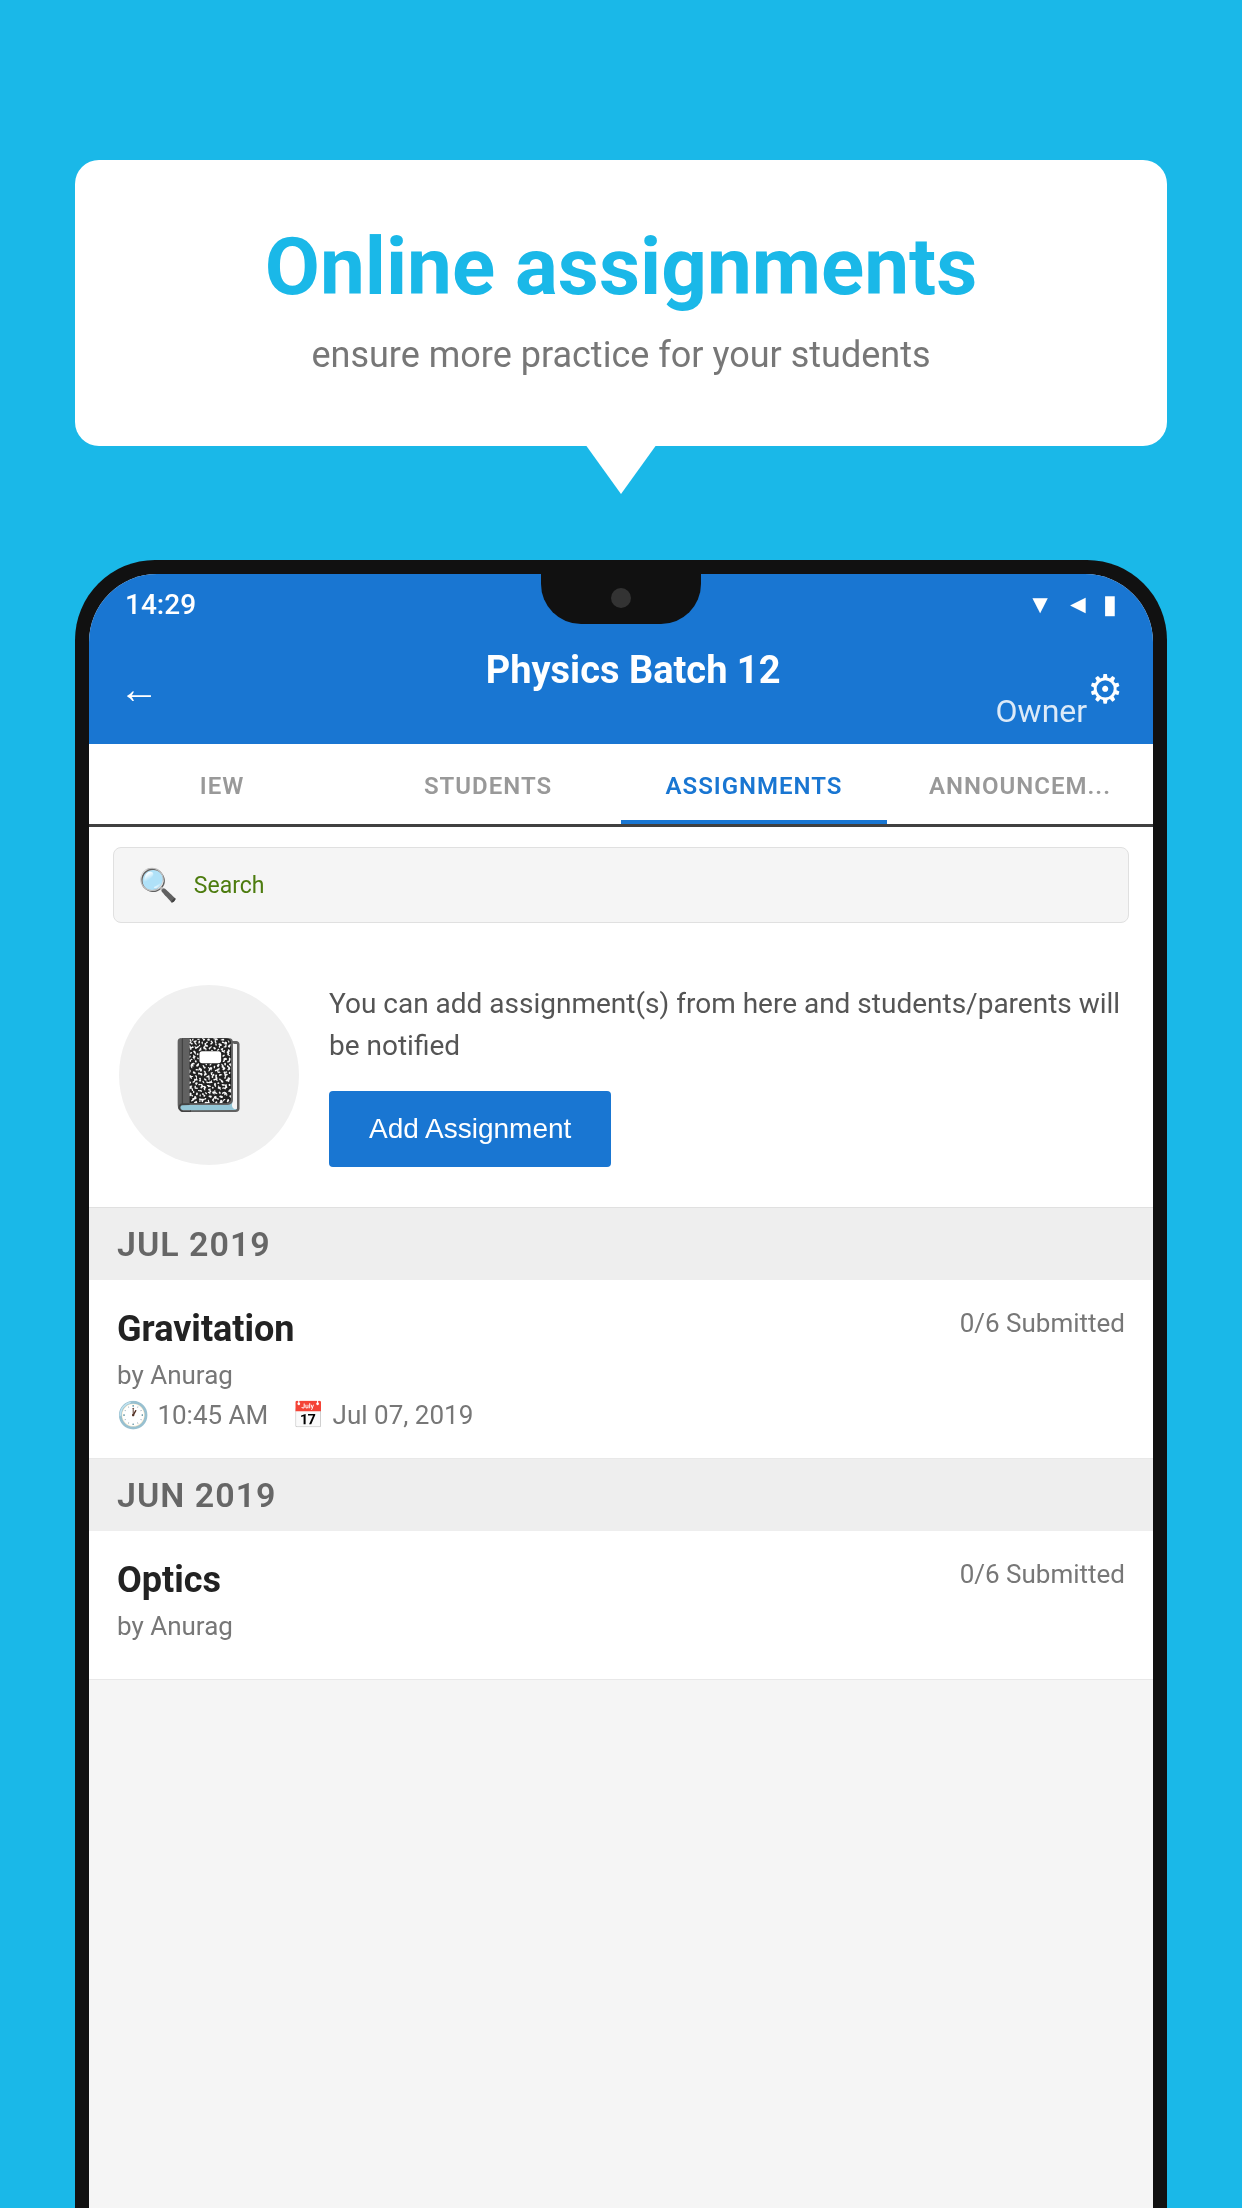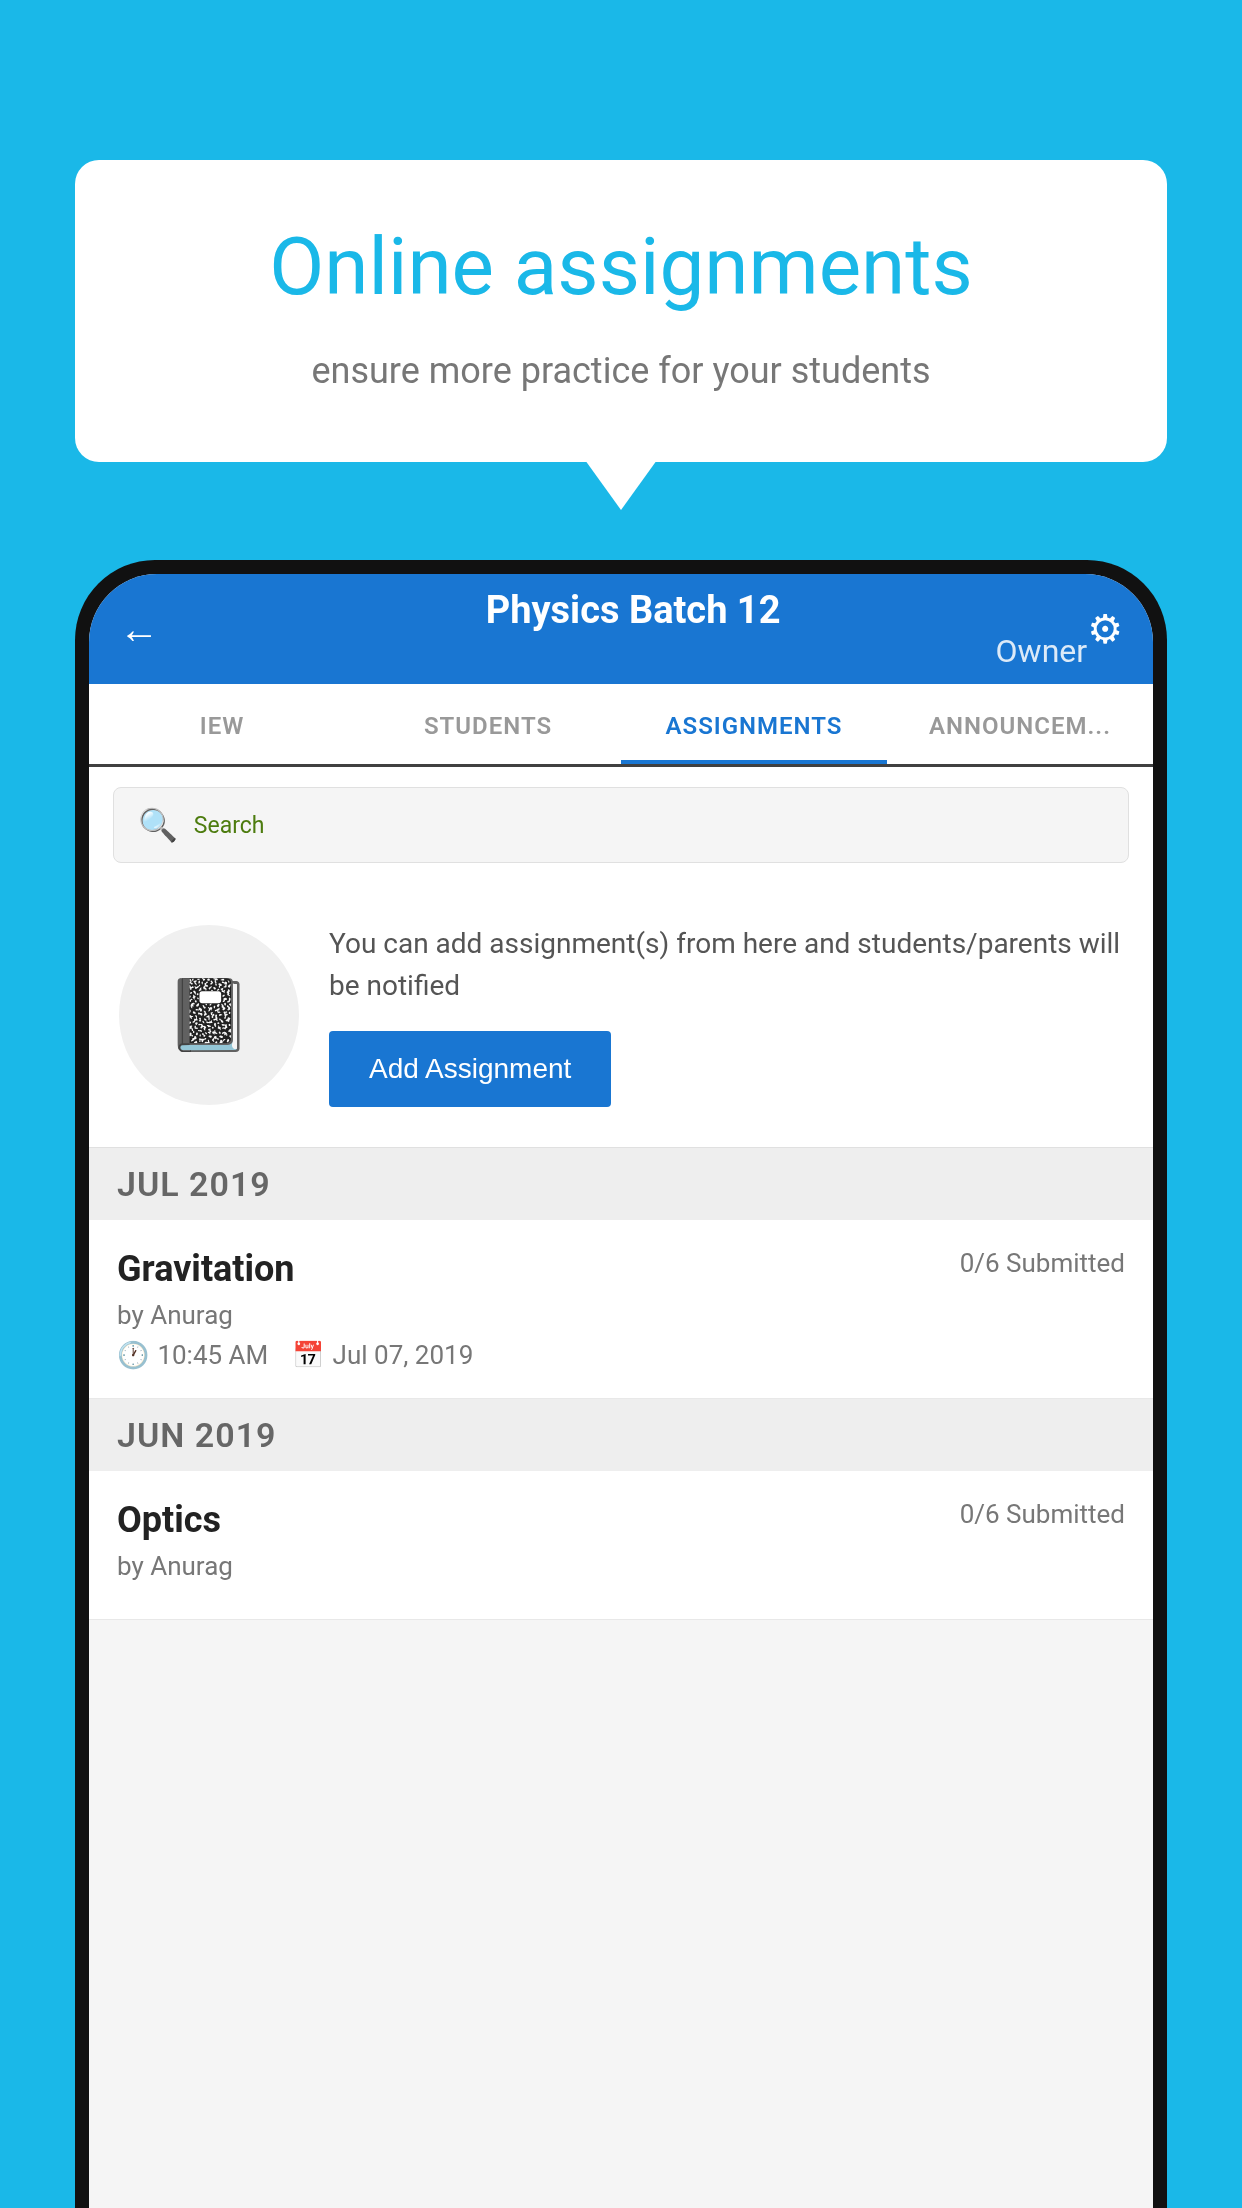--- a/index.html
+++ b/index.html
@@ -34,22 +34,22 @@
       transform: translateX(-50%);
       width: 0;
       height: 0;
       border-left: 36px solid transparent;
       border-right: 36px solid transparent;
       border-top: 50px solid white;
     }
     .speech-bubble-title {
       font-size: 80px;
       color: #1ab8e8;
-      font-weight: 400;
-      margin-bottom: 36px;
+      font-weight: 700;
+      margin-bottom: 20px;
     }
     .speech-bubble-subtitle {
       font-size: 36px;
       color: #777;
       font-weight: 400;
     }
 
     
     .phone-mockup {
       position: absolute;
@@ -327,20 +327,31 @@
     <div class="speech-bubble-title">Online assignments</div>
     <div class="speech-bubble-subtitle">ensure more practice for your students</div>
   </div>
 </div>
 
 <div class="phone-mockup">
 
   <div class="phone-inner">
     <div class="phone-screen">
 
+      <div class="status-bar">
+        <div class="notch">
+          <div class="notch-camera"></div>
+        </div>
+        <span class="status-time">14:29</span>
+        <div class="status-icons">
+          <span>▼</span>
+          <span>◄</span>
+          <span>▮</span>
+        </div>
+      </div>
 
       <div class="app-bar">
         <span class="app-bar-back">←</span>
         <div class="app-bar-title-area">
           <div class="app-bar-title">Physics Batch 12</div>
           <div class="app-bar-subtitle">Owner</div>
         </div>
         <span class="app-bar-settings">⚙</span>
       </div>
 

